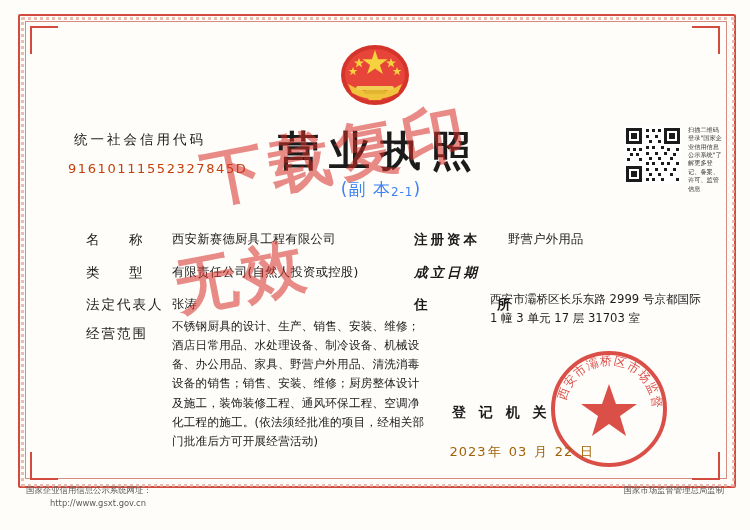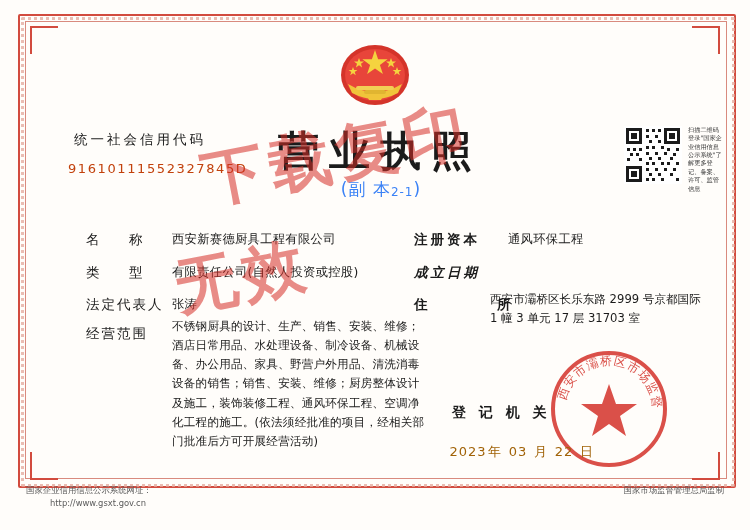--- a/index.html
+++ b/index.html
@@ -371,21 +371,21 @@
   <div class="field-label lbl-type">类　型</div>
   <div class="field-value val-type">有限责任公司(自然人投资或控股)</div>
 
   <div class="field-label lbl-rep">法定代表人</div>
   <div class="field-value val-rep">张涛</div>
 
   <div class="field-label lbl-scope">经营范围</div>
   <div class="val-scope">不锈钢厨具的设计、生产、销售、安装、维修；酒店日常用品、水处理设备、制冷设备、机械设备、办公用品、家具、野营户外用品、清洗消毒设备的销售；销售、安装、维修；厨房整体设计及施工，装饰装修工程、通风环保工程、空调净化工程的施工。(依法须经批准的项目，经相关部门批准后方可开展经营活动)</div>
 
   <div class="field-label lbl-capital">注册资本</div>
-  <div class="field-value val-capital">通风环保工程</div>
+  <div class="field-value val-capital">野营户外用品</div>
 
   <div class="field-label lbl-estdate">成立日期</div>
 
   <div class="field-label lbl-addr">住　所</div>
   <div class="val-addr">西安市灞桥区长乐东路 2999 号京都国际 1 幢 3 单元 17 层 31703 室</div>
 
   <div class="registry-label">登 记 机 关</div>
 
   <div class="seal">
     <svg viewBox="0 0 122 122" width="122" height="122" aria-hidden="true">

